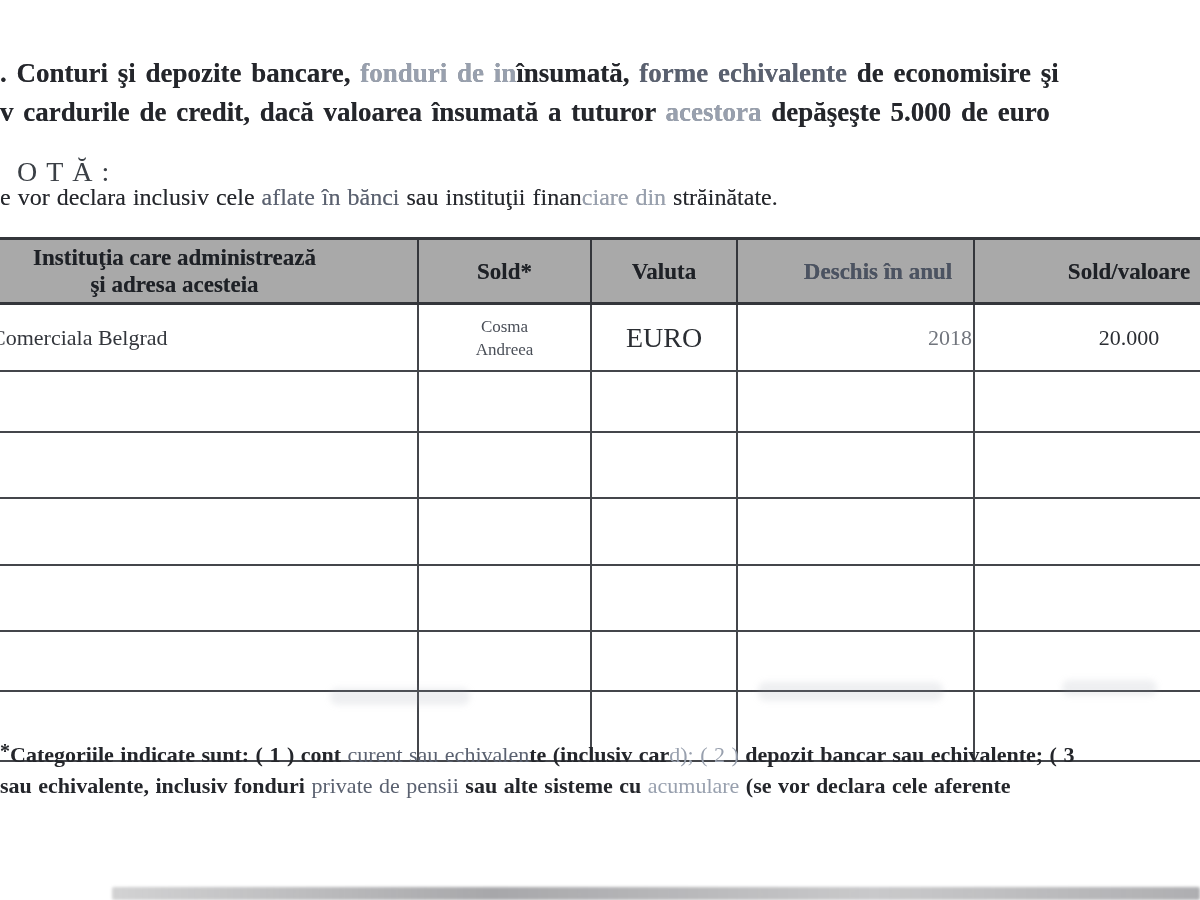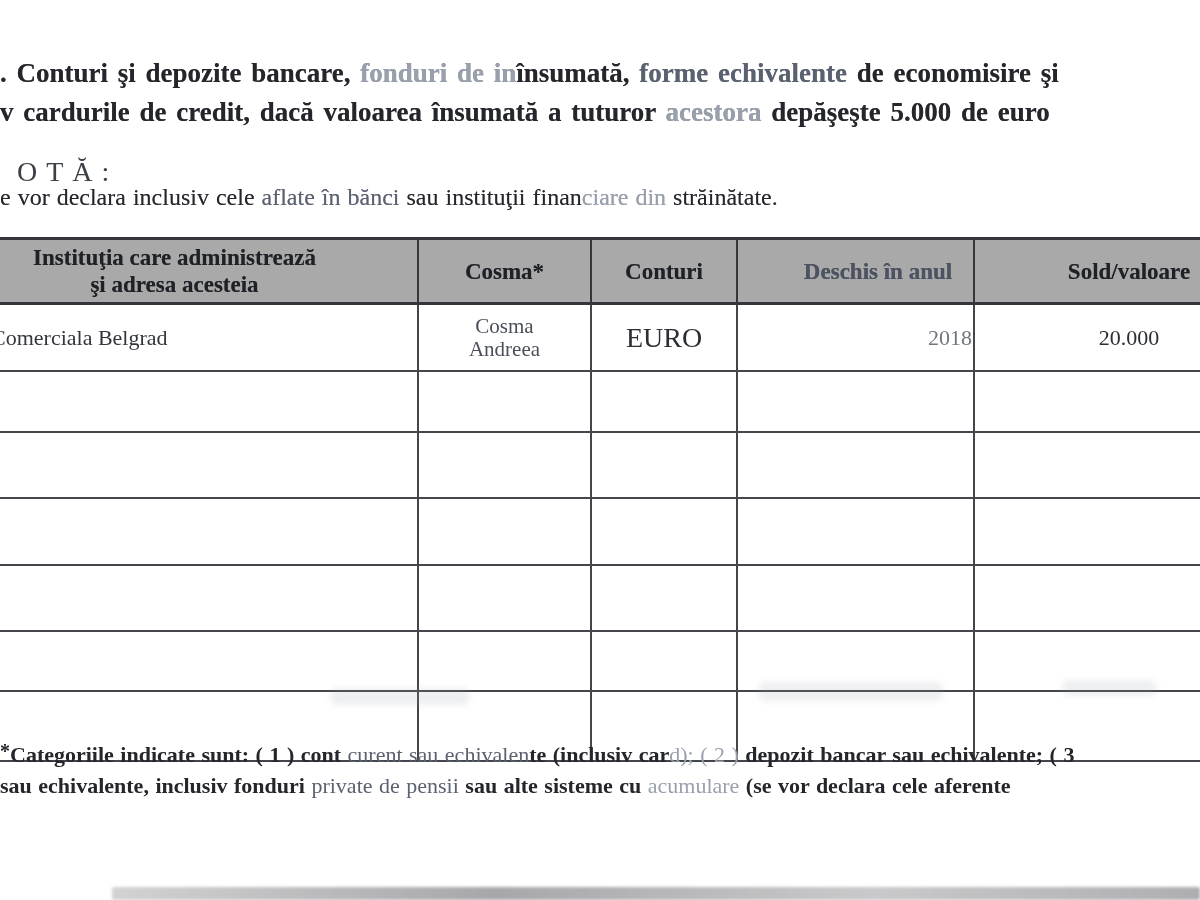--- a/index.html
+++ b/index.html
@@ -38,21 +38,21 @@
     background:#a9a9a9;
     border:2px solid #34363b;border-top-width:3px;border-bottom-width:3px;
     font-size:23px;font-weight:bold;color:#1e2126;
     height:60px;line-height:27px;text-align:center;vertical-align:middle;
     text-shadow:0 0 .5px rgba(20,20,25,.5);
   }
   th.h-institution{padding-right:26px;}
   th.h-deschis{color:#4b5362;padding-left:46px;}
   tbody td{height:63px;vertical-align:middle;text-align:center;font-size:22px;}
   td.c-institution{text-align:left;padding-left:34px;color:#33363c;}
-  td.c-tip{font-size:21px;line-height:23px;color:#4a4f58;}
+  td.c-tip{font-size:17px;line-height:23px;color:#4a4f58;}
   td.c-valuta{font-size:28px;color:#2b2e33;}
   td.c-deschis{color:#71757d;text-align:right;}
   td.c-sold{color:#2b2e33;}
   tr.r0 td{height:57px;} tr.r1 td{height:62px;} tr.r2 td{height:63px;}
   tr.r3 td{height:62px;} tr.r4 td{height:56px;} tr.r5 td{height:66px;}
   
   .footnote{
     position:absolute;left:0;top:736px;width:1260px;
     font-size:22px;line-height:31px;white-space:nowrap;word-spacing:1px;
   }
@@ -90,22 +90,22 @@
         <col style="width:146px">
         <col style="width:237px">
         <col style="width:310px">
     </colgroup>
     <thead>
       <tr>
         <th class="h-institution">
           <div>Instituţia care administrează</div>
           <div>şi adresa acesteia</div>
         </th>
-        <th>Cosma*</th>
-        <th>Conturi</th>
+        <th>Sold*</th>
+        <th>Valuta</th>
         <th class="h-deschis">Deschis în anul</th>
         <th>Sold/valoare</th>
       </tr>
     </thead>
     <tbody>
       <tr>
         <td class="c-institution">Comerciala Belgrad</td>
         <td class="c-tip">
           <div>Cosma</div>
           <div>Andreea</div>

